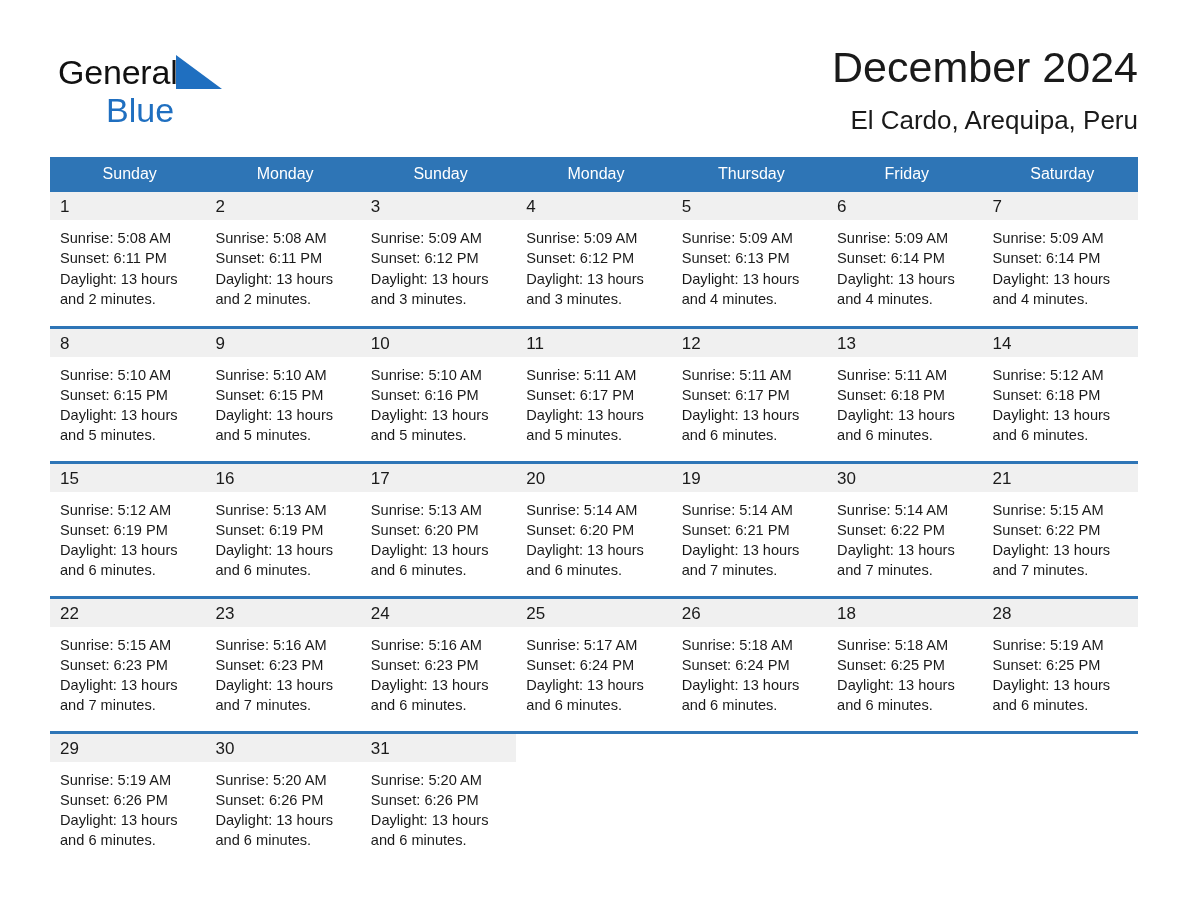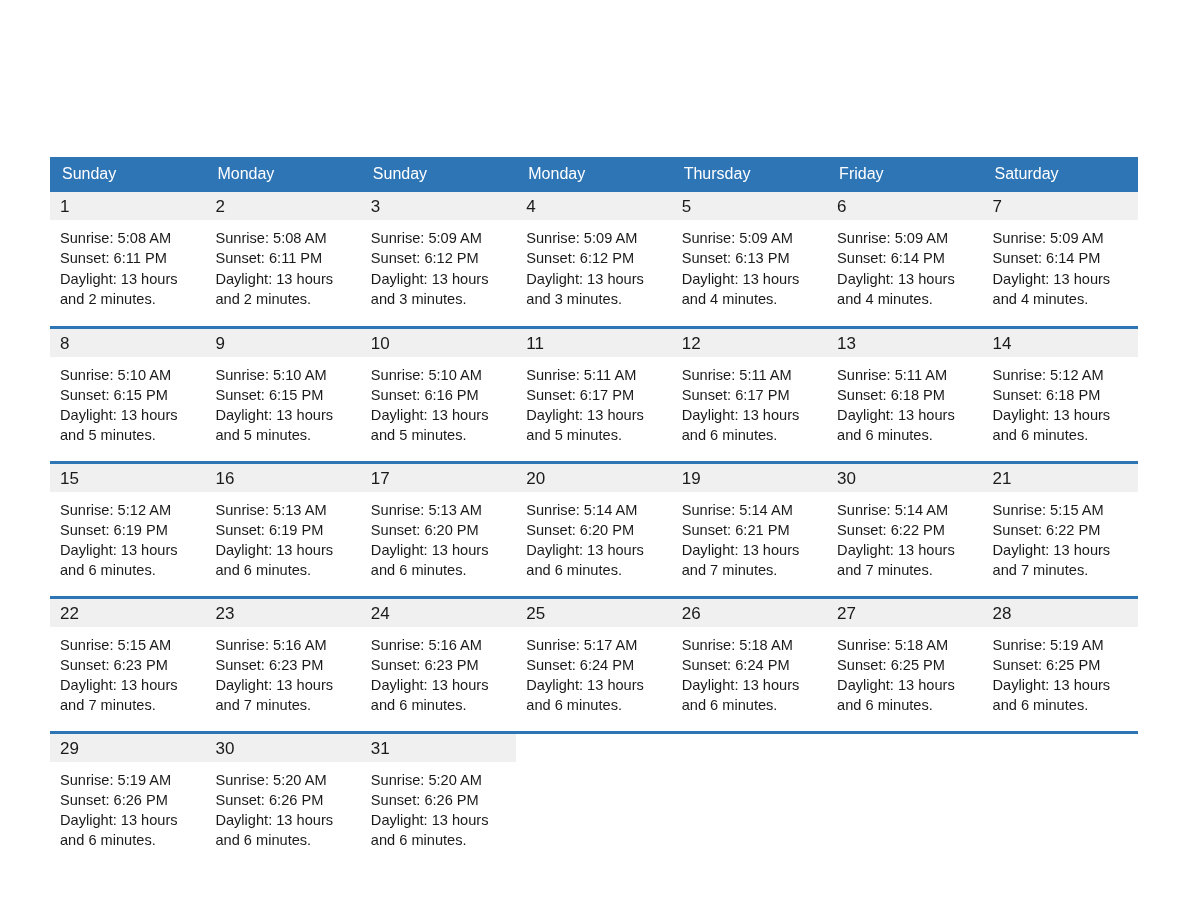--- a/index.html
+++ b/index.html
@@ -96,22 +96,22 @@
     width: 1088px;
     border-collapse: collapse;
     table-layout: fixed;
   }
 
   .calendar th {
     background: #2e75b6;
     color: #ffffff;
     font-size: 16px;
     font-weight: 400;
-    text-align: left;
-    padding: 8px 0 9px 12px;
+    text-align: center;
+    padding: 8px 0 9px 4px;
     height: 34px;
     border: 0;
   }
 
   .calendar td {
     vertical-align: top;
     padding: 0;
     border: 0;
     width: 155.43px;
     height: 135px;
@@ -149,20 +149,38 @@
     line-height: 20.3px;
     color: #1a1a1a;
     white-space: nowrap;
   }
 </style>
 </head>
 <body>
 
 <div class="page">
 
+  <div class="header">
+
+    <div class="brand">
+      <div class="brand-row1">
+        <span class="brand-general">General</span>
+        <svg class="brand-triangle" viewBox="0 0 46 34" xmlns="http://www.w3.org/2000/svg">
+          <polygon points="0,0 46,34 0,34" fill="#1f6fc0"></polygon>
+        </svg>
+      </div>
+      <span class="brand-blue">Blue</span>
+    </div>
+
+    <div class="title-block">
+      <div class="cal-title">December 2024</div>
+      <div class="cal-subtitle">El Cardo, Arequipa, Peru</div>
+    </div>
+
+  </div>
 
   <table class="calendar">
     <thead>
       <tr>
         <th>Sunday</th>
         <th>Monday</th>
         <th>Sunday</th>
         <th>Monday</th>
         <th>Thursday</th>
         <th>Friday</th>
@@ -462,21 +480,21 @@
             <div class="cell-body">
               <div class="cell-line">Sunrise: 5:18 AM</div>
               <div class="cell-line">Sunset: 6:24 PM</div>
               <div class="cell-line">Daylight: 13 hours</div>
               <div class="cell-line">and 6 minutes.</div>
             </div>
           </div>
         </td>
         <td>
           <div class="cell-inner filled">
-            <div class="daynum-band"><span class="daynum">27</span></div>
+            <div class="daynum-band"><span class="daynum">18</span></div>
             <div class="cell-body">
               <div class="cell-line">Sunrise: 5:18 AM</div>
               <div class="cell-line">Sunset: 6:25 PM</div>
               <div class="cell-line">Daylight: 13 hours</div>
               <div class="cell-line">and 6 minutes.</div>
             </div>
           </div>
         </td>
         <td>
           <div class="cell-inner filled">

